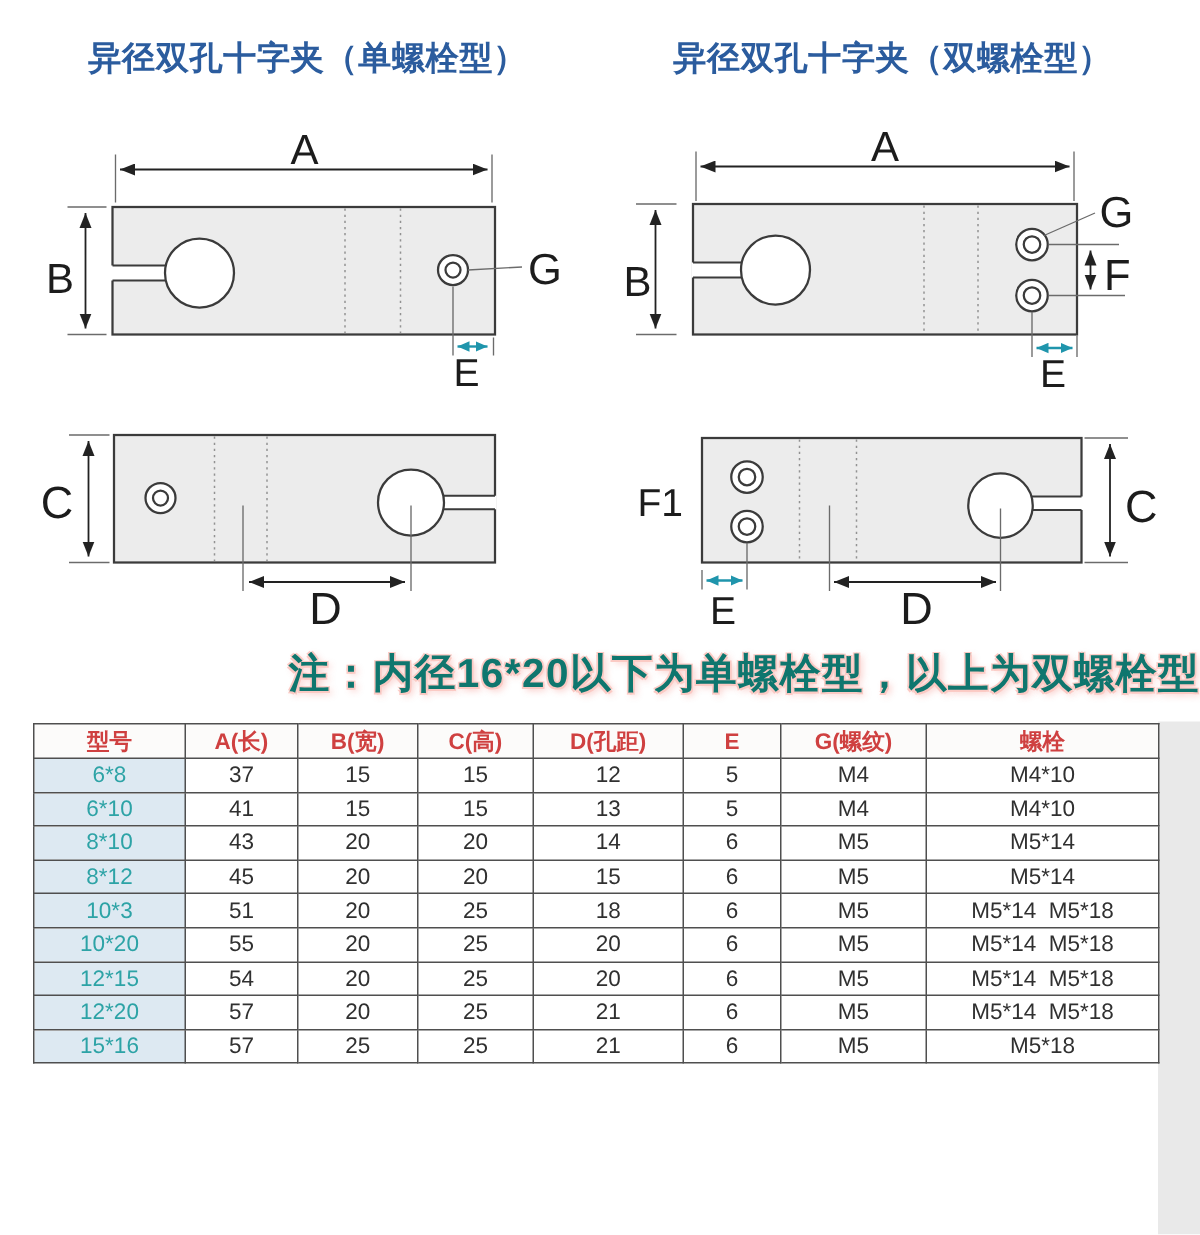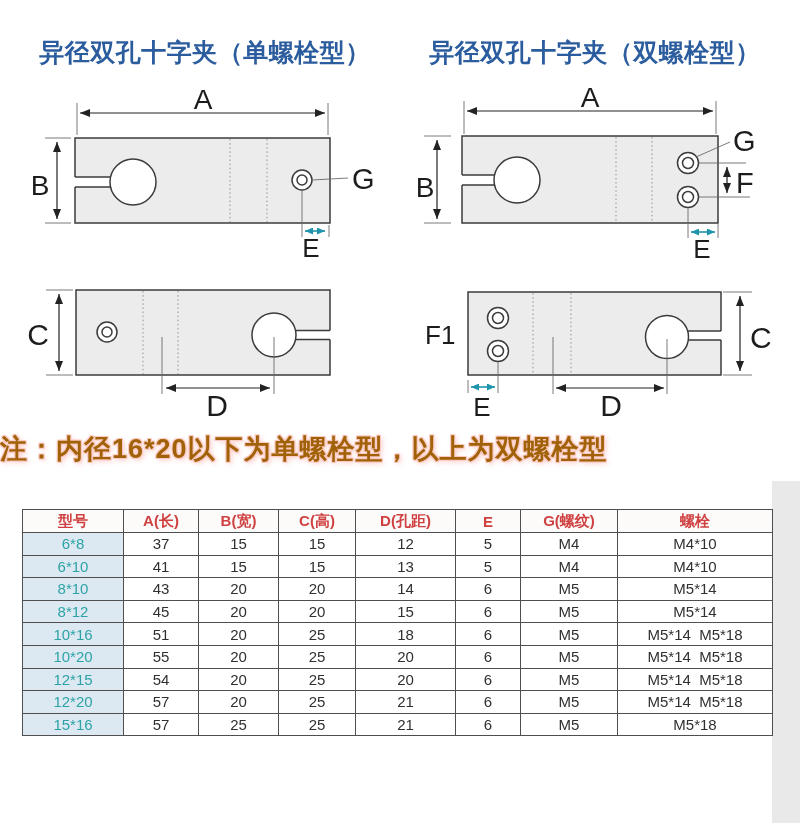--- a/index.html
+++ b/index.html
@@ -1,43 +1,43 @@
 <!DOCTYPE html>
 <html><head>
 <meta charset="utf-8">
 <style>
   html,body{margin:0;padding:0}
   body{
     width:800px;height:823px;position:relative;overflow:hidden;
     background:#ffffff;font-family:"Liberation Sans",sans-serif;
   }
   .title{
-    position:absolute;top:36px;font-size:25px;font-weight:bold;
+    position:absolute;top:24px;font-size:22px;font-weight:bold;
     color:#2b5c9e;text-align:center;letter-spacing:.5px;white-space:nowrap;
   }
   #title-left{left:10px;width:390px}
   #title-right{left:402px;width:386px}
   .note{
-    position:absolute;top:431px;left:0;width:100%;text-align:left;
-    font-size:27px;font-weight:bold;color:#a16207;letter-spacing:1px;
+    position:absolute;top:431px;left:0;width:100%;text-align:right;
+    font-size:27px;font-weight:bold;color:#0f766e;letter-spacing:1px;
     text-shadow:1px 1px 0 #fbcac4,-1px -1px 0 #fbcac4,1px -1px 0 #fbcac4,-1px 1px 0 #fbcac4,2px 2px 5px rgba(235,80,70,.35);
     white-space:nowrap;
   }
   #diagrams{position:absolute;left:0;top:85px}
   .body-fill{fill:#ececec;stroke:#3b3b3b;stroke-width:1.5}
   .outline{stroke:#3b3b3b;stroke-width:1.5;fill:#ffffff}
   .dim{stroke:#222222;stroke-width:1.2;fill:none}
   .ext{stroke:#6b6b6b;stroke-width:.9;fill:none}
   .dotted{stroke:#929292;stroke-width:1;fill:none;stroke-dasharray:1.5 2.6}
   .slotline{stroke:#3b3b3b;stroke-width:1.4;fill:none}
   .teal{stroke:#1f95ac;stroke-width:1.6;fill:none}
   .lbl{fill:#1c1c1c}
   table{
     position:absolute;left:22px;top:482px;width:750px;
-    border-collapse:collapse;table-layout:fixed;background:#ffffff;margin-top:27px;
+    border-collapse:collapse;table-layout:fixed;background:#ffffff;
   }
   th,td{border:1px solid #4f4f4f;text-align:center;padding:0;white-space:pre;overflow:hidden}
   th{height:22px;font-size:15px;font-weight:bold;color:#cf4040;background:#fcfbfa}
   td{height:21.6px;font-size:15px;color:#303030}
   td.model{background:#dde9f2;color:#2da3a6;font-size:15px}
   .right-strip{position:absolute;left:772px;top:481px;width:28px;height:342px;background:#e9e9e9}
 </style>
 </head>
 <body>
 
@@ -206,21 +206,21 @@
         <td class="model">8*12</td>
         <td>45</td>
         <td>20</td>
         <td>20</td>
         <td>15</td>
         <td>6</td>
         <td>M5</td>
         <td>M5*14</td>
       </tr>
       <tr>
-        <td class="model">10*16</td>
+        <td class="model">10*3</td>
         <td>51</td>
         <td>20</td>
         <td>25</td>
         <td>18</td>
         <td>6</td>
         <td>M5</td>
         <td>M5*14  M5*18</td>
       </tr>
       <tr>
         <td class="model">10*20</td>

